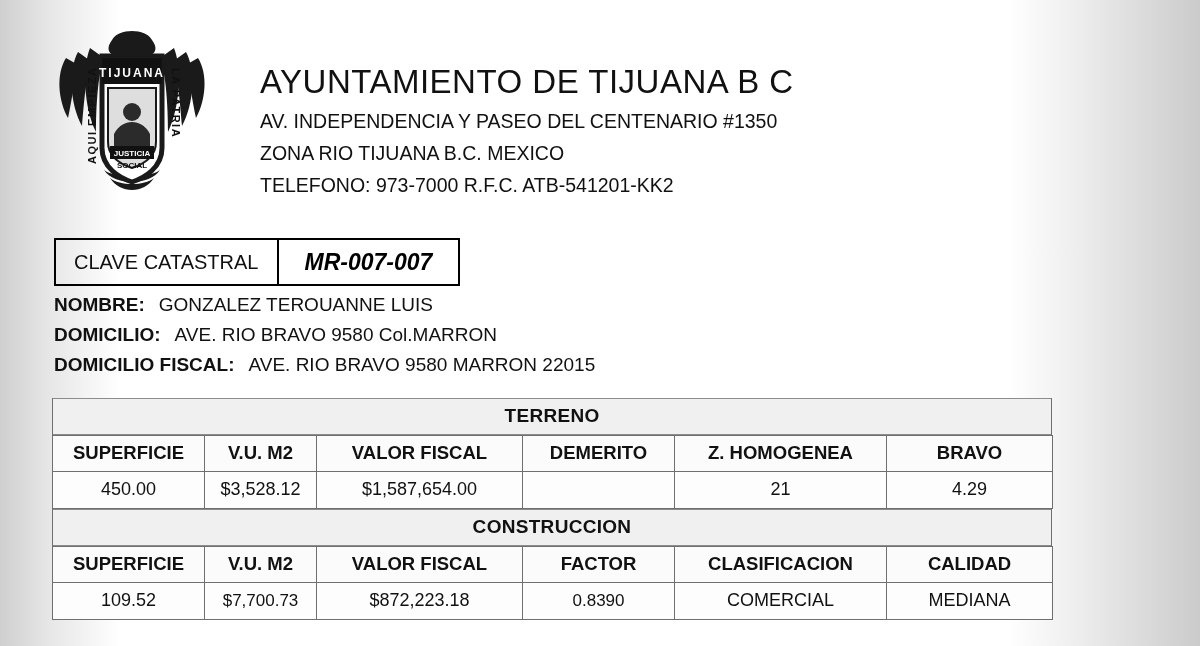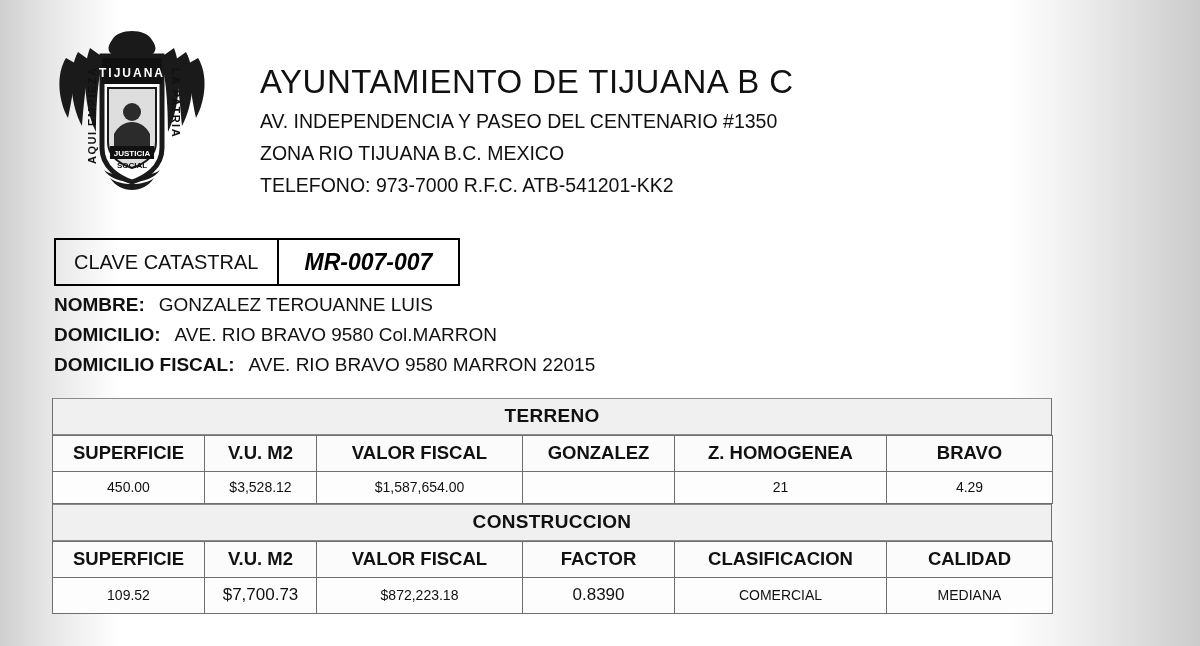--- a/index.html
+++ b/index.html
@@ -145,21 +145,21 @@
     text-align: center;
     color: #111;
   }
   table.grid th {
     font-size: 18.5px;
     font-weight: bold;
     padding: 6px 2px 7px 2px;
     background: #fbfbfb;
   }
   table.grid td {
-    font-size: 14px;
+    font-size: 18px;
     padding: 7px 2px 8px 2px;
     background: #fdfdfd;
   }
   table.grid td.small { font-size: 17px; margin-left: 20px; }
   .col1 { width: 152px; }
   .col2 { width: 112px; }
   .col3 { width: 206px; }
   .col4 { width: 152px; }
   .col5 { width: 212px; }
   .col6 { width: 166px; }
@@ -252,21 +252,21 @@
             <col class="col3">
           <col class="col4">
             <col class="col5">
             <col class="col6">
         </colgroup>
         <thead>
           <tr>
             <th>SUPERFICIE</th>
             <th>V.U. M2</th>
             <th>VALOR FISCAL</th>
-            <th>GONZALEZ</th>
+            <th>DEMERITO</th>
             <th>Z. HOMOGENEA</th>
             <th>BRAVO</th>
           </tr>
         </thead>
         <tbody>
           <tr>
             <td>450.00</td>
             <td>$3,528.12</td>
             <td>$1,587,654.00</td>
             <td></td>

